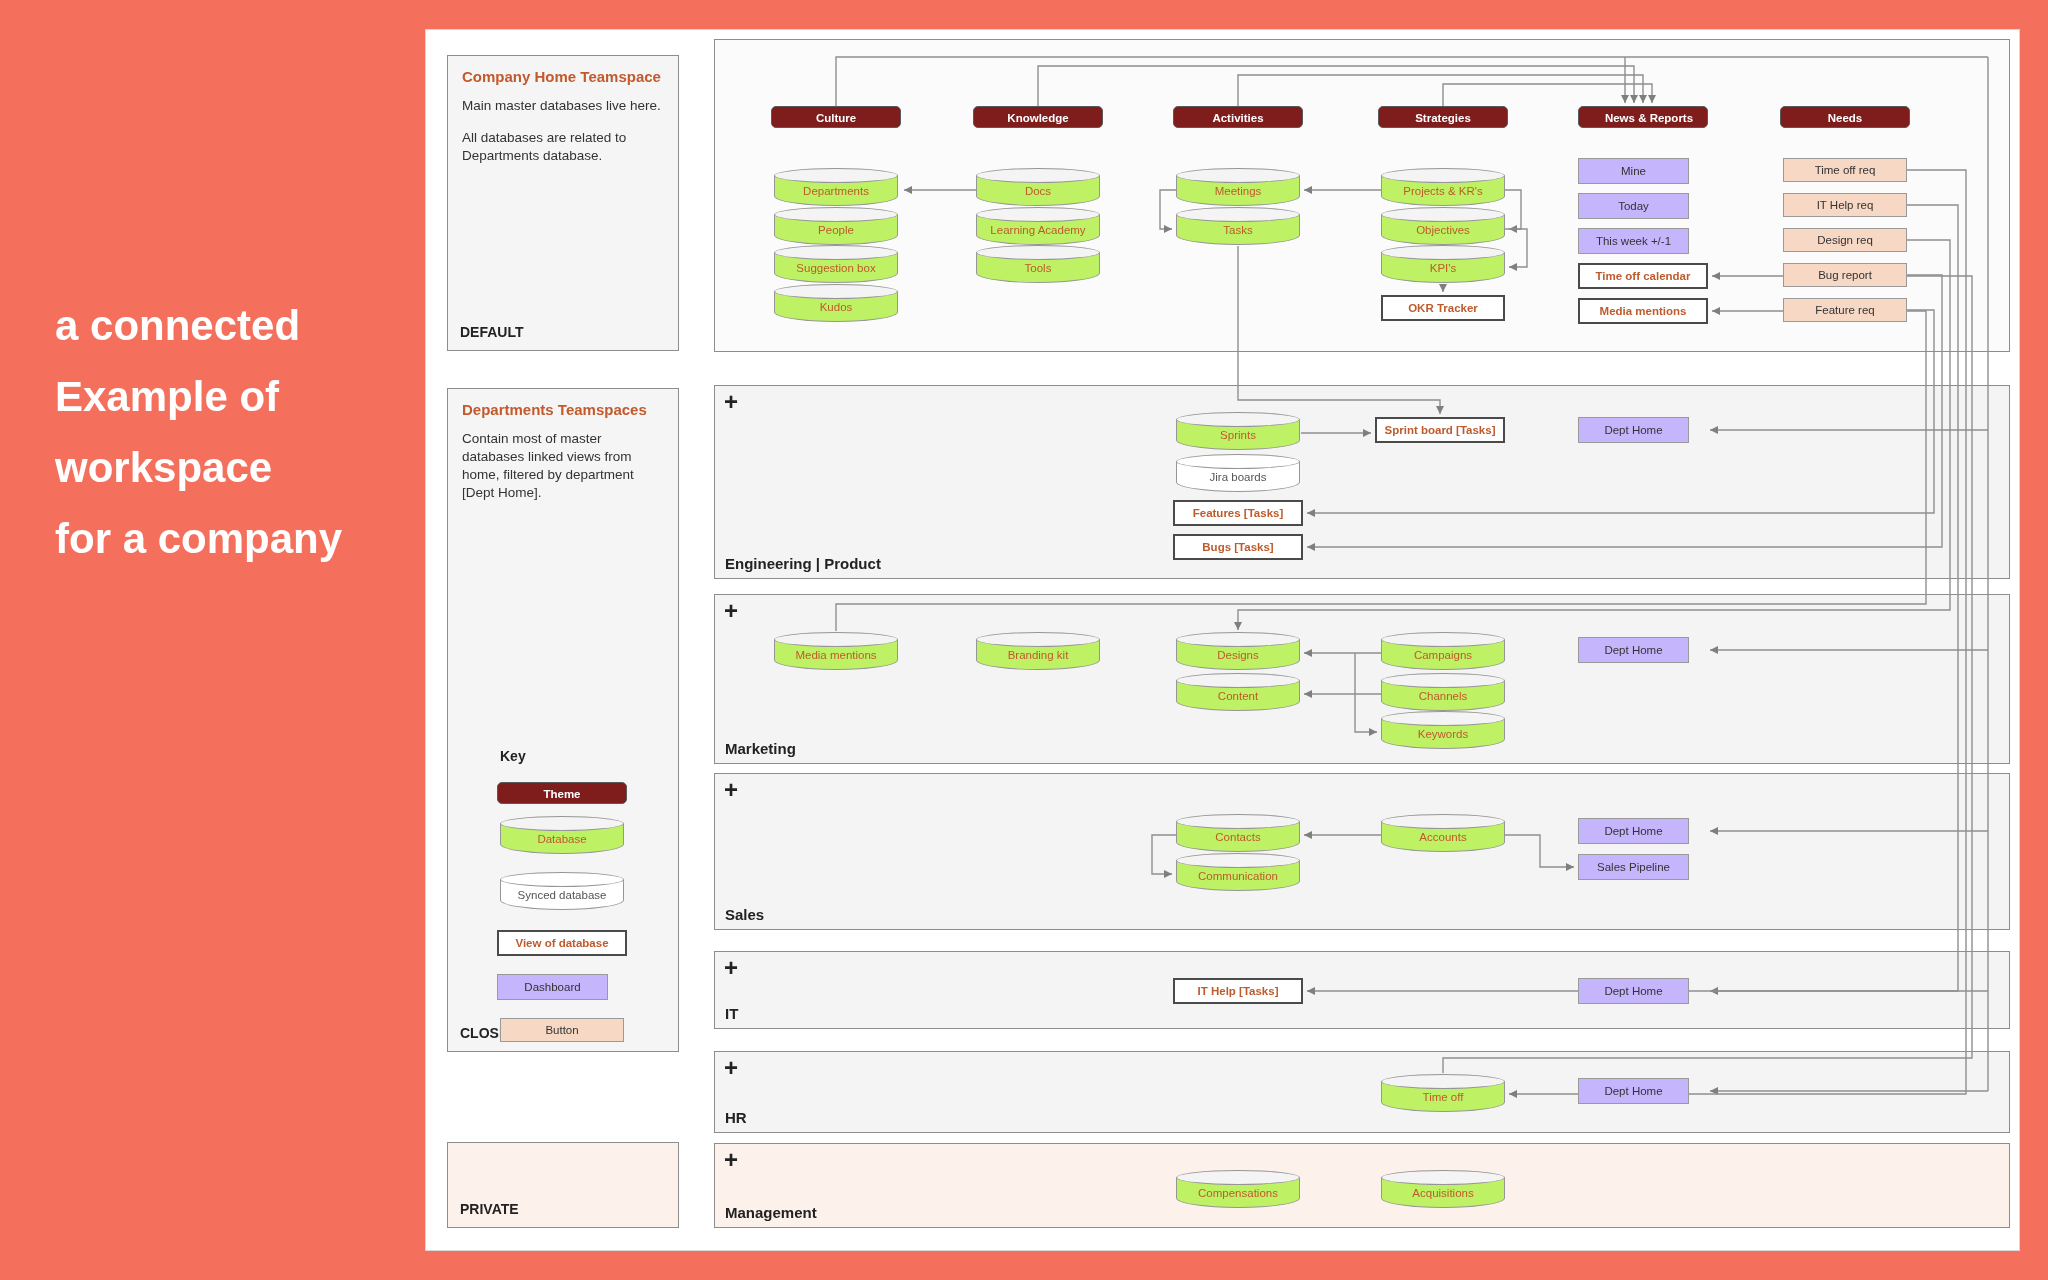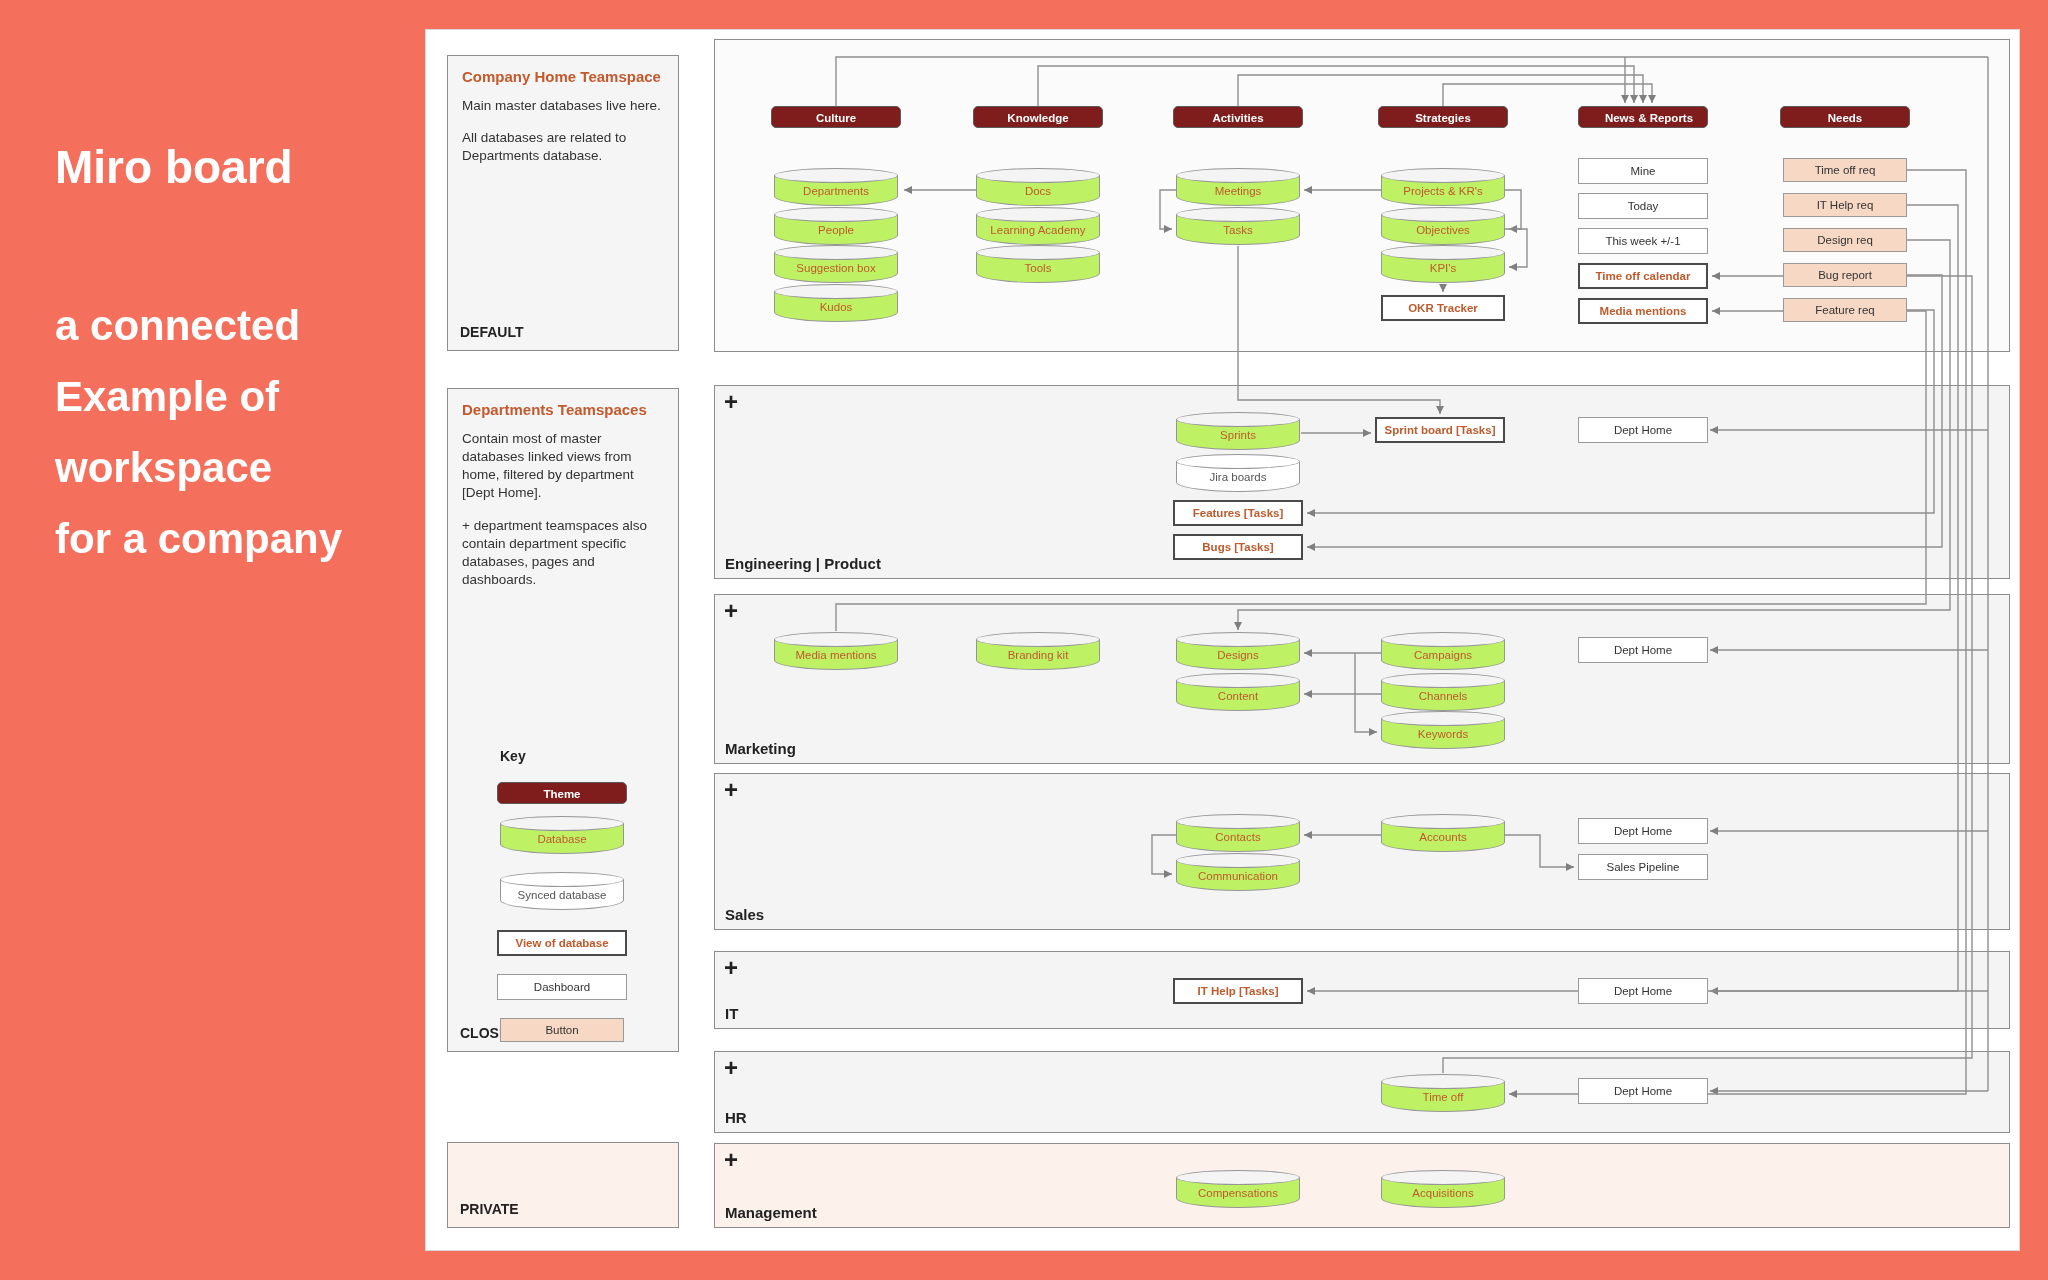--- a/index.html
+++ b/index.html
@@ -17,51 +17,49 @@
   .keytitle{position:absolute;z-index:6;font-size:14px;font-weight:700;color:#222;}
   .plus{position:absolute;left:9px;top:2px;font-size:24px;font-weight:700;color:#222;}
   .seclabel{position:absolute;left:10px;bottom:6px;font-size:15px;font-weight:700;color:#222;}
   .node{position:absolute;z-index:10;font-size:11.5px;text-align:center;box-sizing:border-box;}
   .pill{width:130px;height:22px;line-height:22px;background:#7f1d1d;color:#fff;font-weight:700;border-radius:5px;border:1px solid #5a5a5a;}
   .cyl{width:124px;height:30px;background:#bef264;border:1px solid #969696;border-top:none;border-radius:0 0 62px 62px / 0 0 10px 10px;color:#BE5A2B;font-weight:400;padding-top:9px;}
   .cyl::before{content:"";position:absolute;left:-1px;top:-8px;width:124px;height:15px;border:1px solid #969696;border-radius:50%;background:#f4f4f4;box-sizing:border-box;}
   .cyl.synced{background:#fff;color:#555;font-weight:400;}
   .cyl.synced::before{background:#fff;}
   .view{width:130px;height:26px;line-height:23px;background:#fff;border:2px solid #4a4a4a;color:#BE5A2B;font-weight:700;}
-  .dash{width:130px;height:26px;line-height:24px;background:#ffffff;border:1px solid #9a9a9a;color:#333;}
+  .dash{width:111px;height:26px;line-height:24px;background:#c4b5fd;border:1px solid #9a9a9a;color:#333;}
   .btn{width:124px;height:24px;line-height:22px;background:#F7D8C5;border:1px solid #9a9a9a;color:#333;}
   svg.wires{position:absolute;left:0;top:0;width:2048px;height:1280px;z-index:5;pointer-events:none;}
   svg.wires polyline{fill:none;stroke:#8f8f8f;stroke-width:1.4;}
 </style>
 </head>
 <body>
 
 <div class="stage">
 
-  <div class="intro-title">Miro board</div>
   <div class="intro-sub">
     <div>a connected</div>
     <div>Example of</div>
     <div>workspace</div>
     <div>for a company</div>
   </div>
 
   <div class="board"></div>
 
   <div class="legendbox" style="left:447px;top:55px;width:232px;height:296px;">
     <h3>Company Home Teamspace</h3>
     <p>Main master databases live here.</p>
     <p>All databases are related to Departments database.</p>
     <div class="boxfooter">DEFAULT</div>
   </div>
 
   <div class="legendbox" style="left:447px;top:388px;width:232px;height:664px;">
     <h3>Departments Teamspaces</h3>
     <p>Contain most of master databases linked views from home, filtered by department [Dept Home].</p>
-    <p>+ department teamspaces also contain department specific databases, pages and dashboards.</p>
     <div class="boxfooter">CLOSED</div>
   </div>
 
   <div class="keytitle" style="left:500px;top:748px;">Key</div>
   <div class="node pill" style="left:497px;top:782px;">Theme</div>
   <div class="node cyl" style="left:500px;top:824px;">Database</div>
   <div class="node cyl synced" style="left:500px;top:880px;">Synced database</div>
   <div class="node view" style="left:497px;top:930px;">View of database</div>
   <div class="node dash" style="left:497px;top:974px;">Dashboard</div>
   <div class="node btn" style="left:500px;top:1018px;">Button</div>

